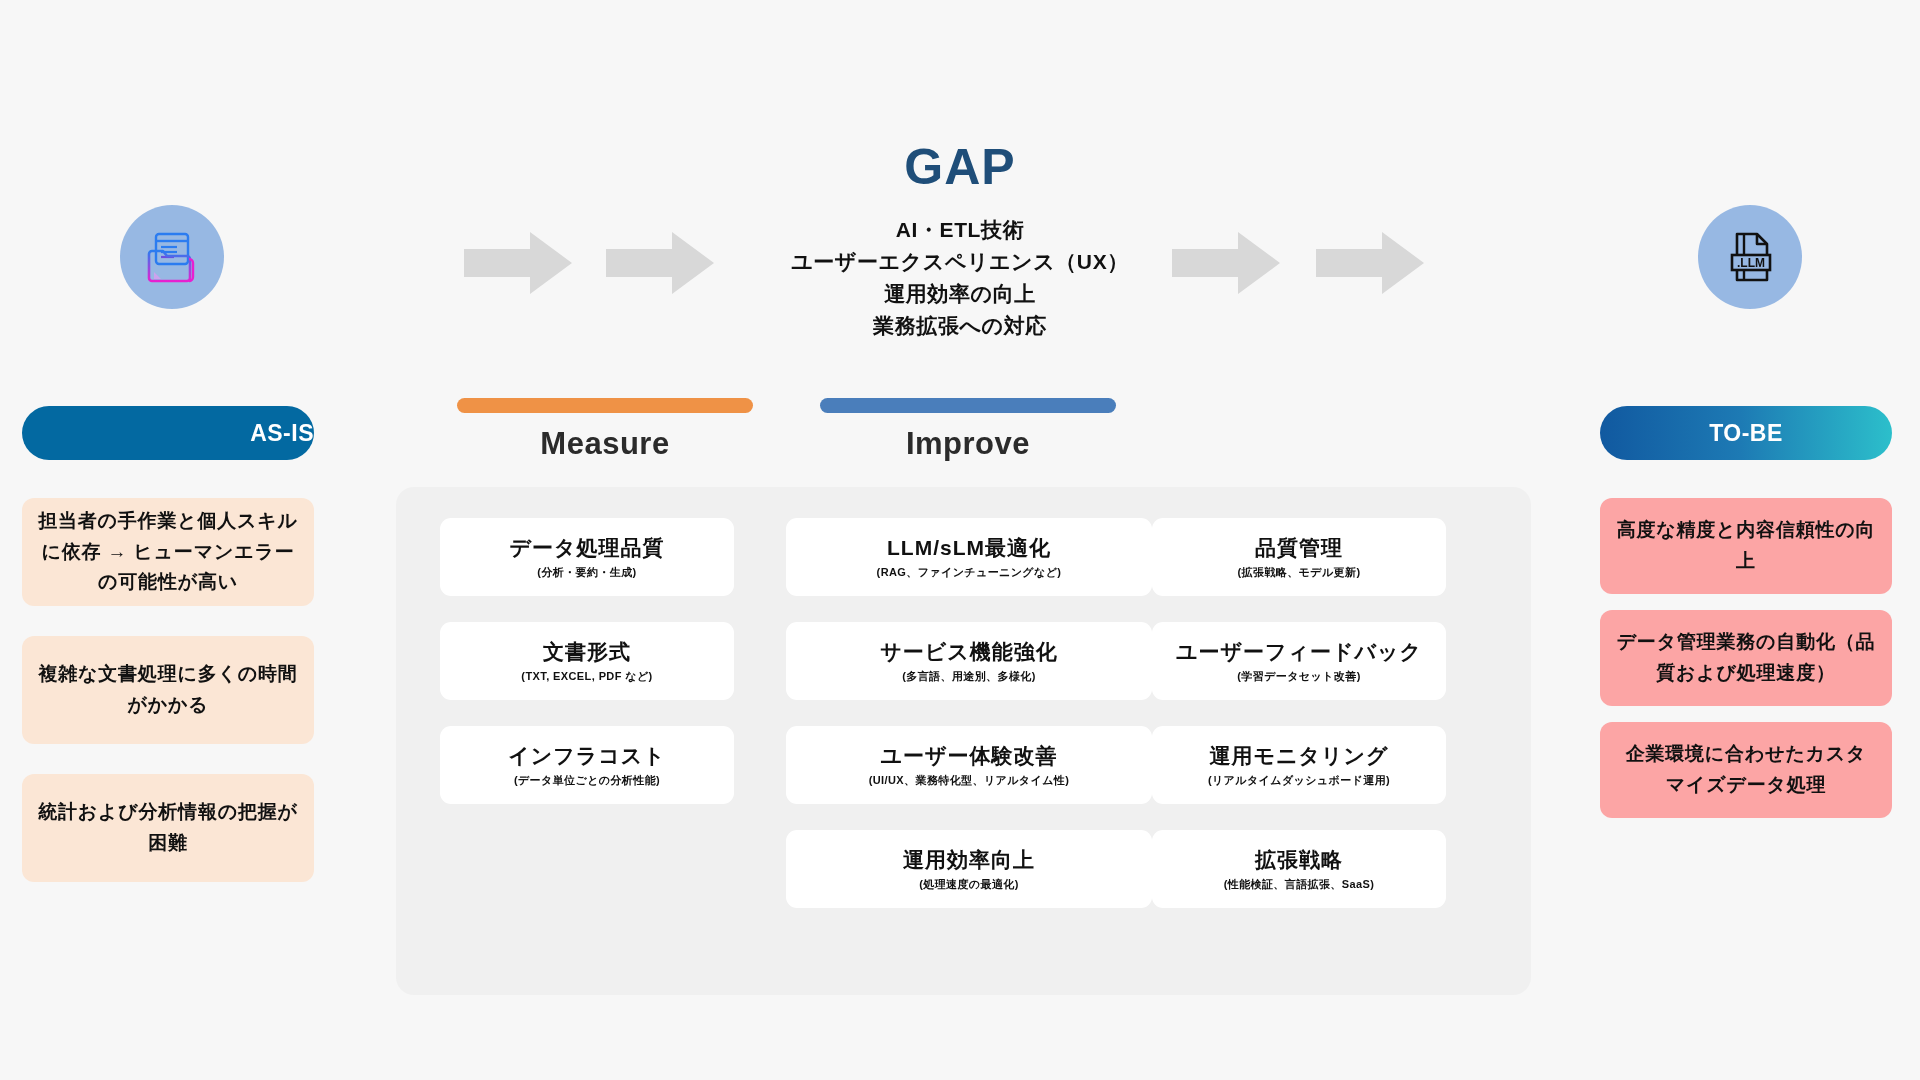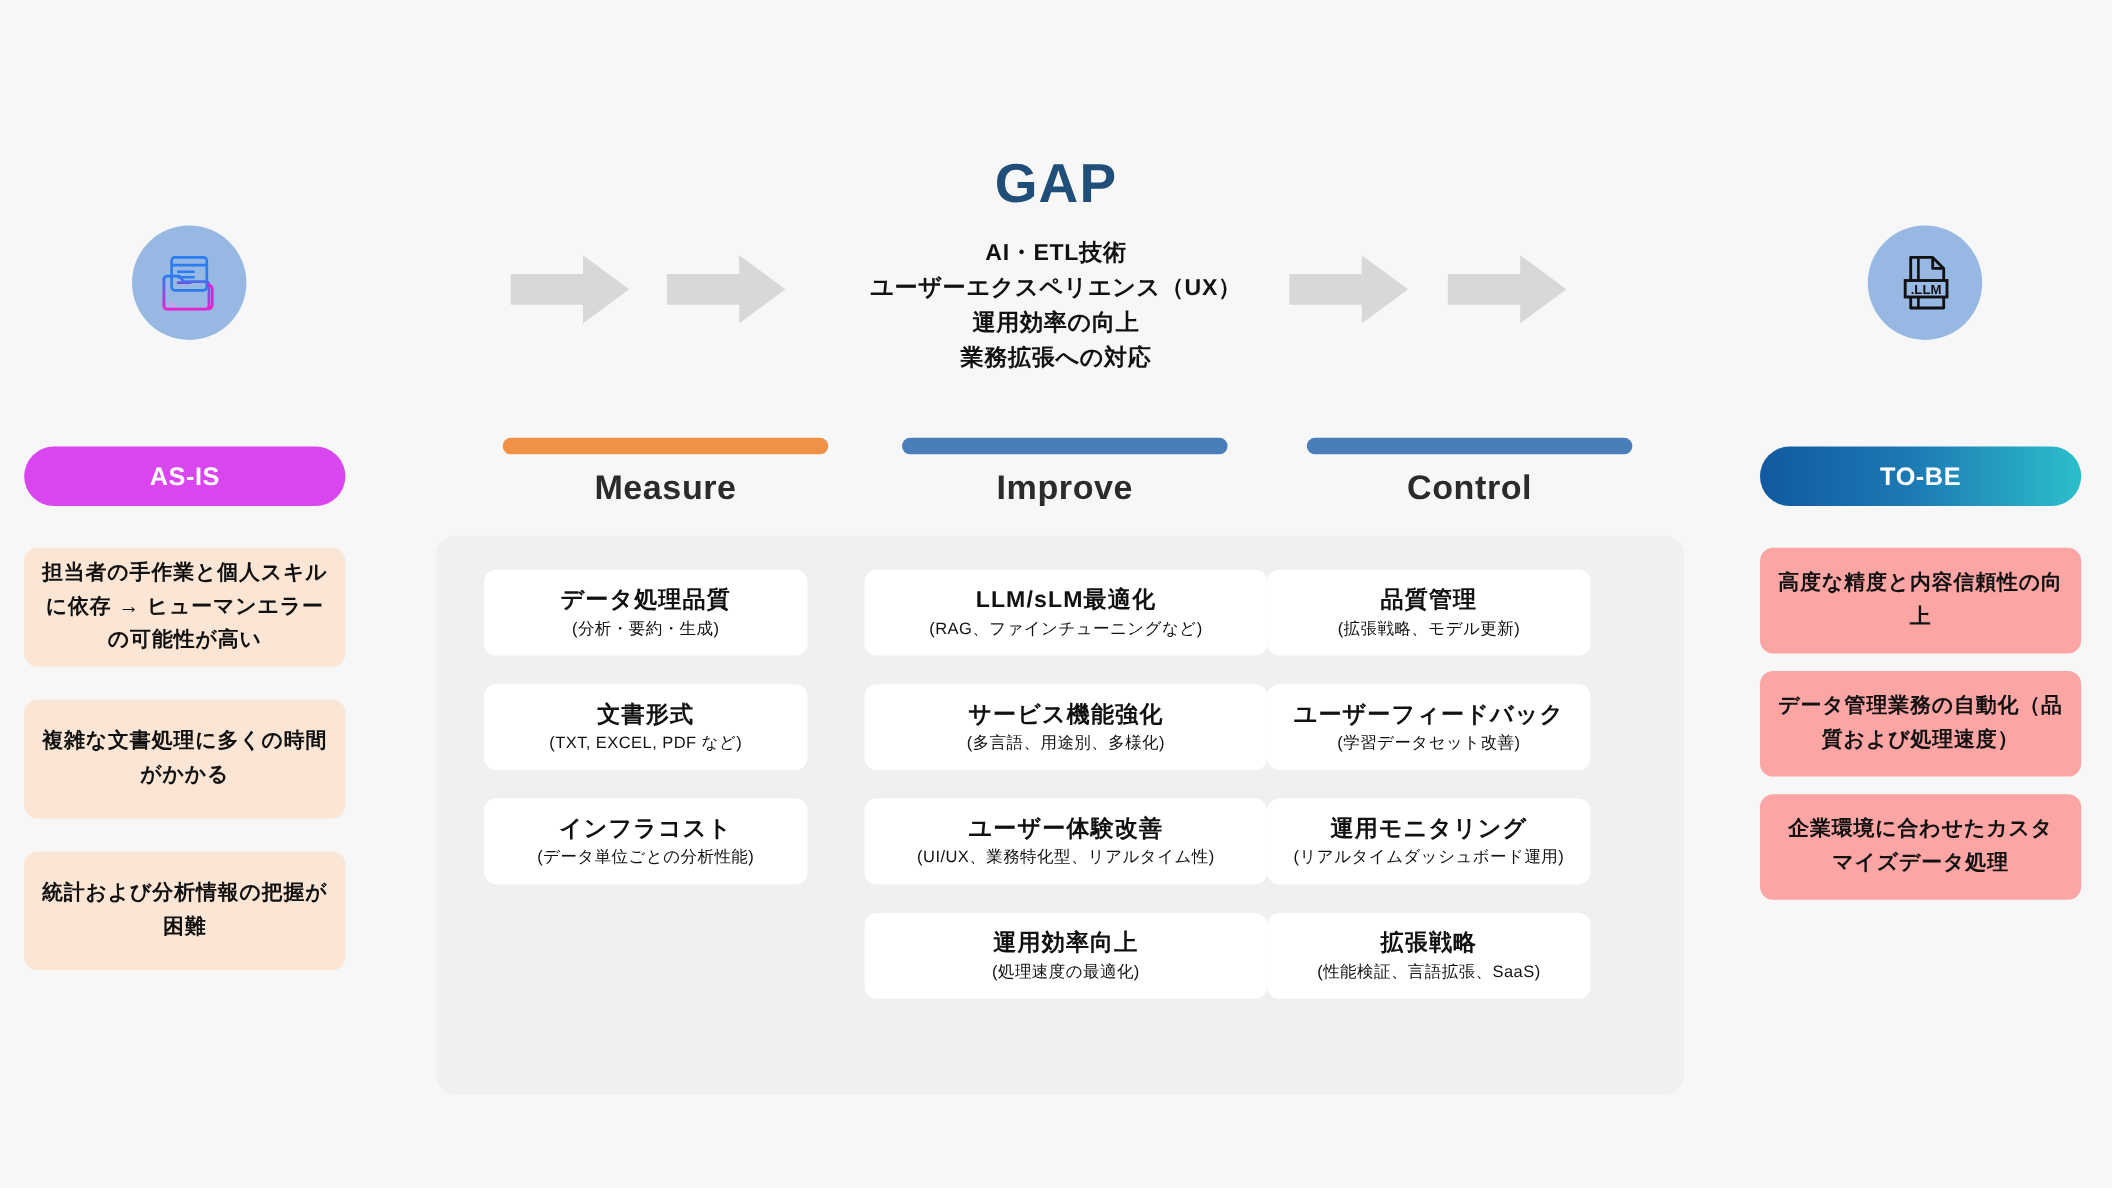--- a/index.html
+++ b/index.html
@@ -59,21 +59,22 @@
     border-radius: 27px;
     display: flex;
     align-items: center;
     justify-content: center;
     font-size: 23px;
     font-weight: 700;
     letter-spacing: 0.5px;
     color: #ffffff;
   }
   .badge-asis {
-    background: #d946ef;
+    background: #0369a1;
+    justify-content: flex-end;
   }
   .badge-tobe {
     background: linear-gradient(90deg, #1159a0 0%, #1d7ab4 48%, #2cbfcb 100%);
   }
 
   .side-items {
     position: absolute;
     top: 498px;
     left: 0;
     width: 292px;
@@ -199,22 +200,22 @@
     height: 78px;
   }
   .mic-card .t {
     font-size: 21px;
     font-weight: 700;
     letter-spacing: 1px;
     line-height: 1.2;
     color: #111;
   }
   .mic-card .s {
-    font-size: 15px;
-    font-weight: 400;
+    font-size: 11px;
+    font-weight: 700;
     letter-spacing: 0.4px;
     line-height: 1.28;
     margin-top: 4px;
     color: #111;
   }
   .mic-card.three-line { height: 78px; }
 </style>
 </head>
 <body>
 
@@ -320,24 +321,20 @@
 
   <div id="mic-headers">
     <div class="mic-head c0">
       <div class="bar orange"></div>
       <div class="label">Measure</div>
     </div>
     <div class="mic-head c1">
       <div class="bar blue"></div>
       <div class="label">Improve</div>
     </div>
-    <div class="mic-head c2">
-      <div class="bar blue"></div>
-      <div class="label">Control</div>
-    </div>
   </div>
 
   <div id="mic-panel">
 
     <div class="mic-col c0">
       <div class="mic-card">
         <div class="t">データ処理品質</div>
         <div class="s">(分析・要約・生成)</div>
       </div>
       <div class="mic-card">

